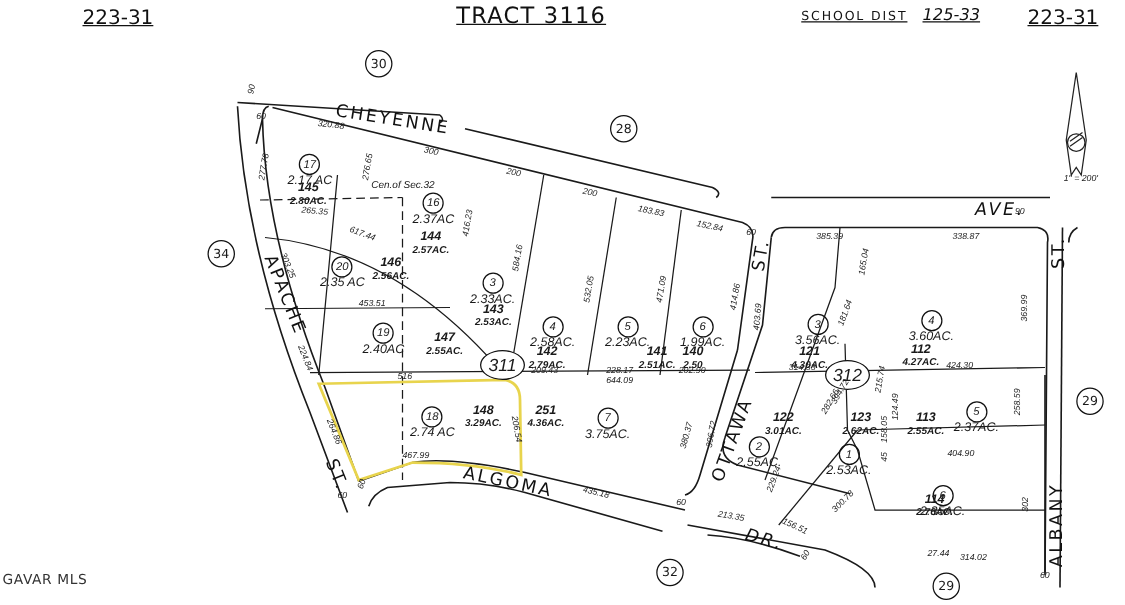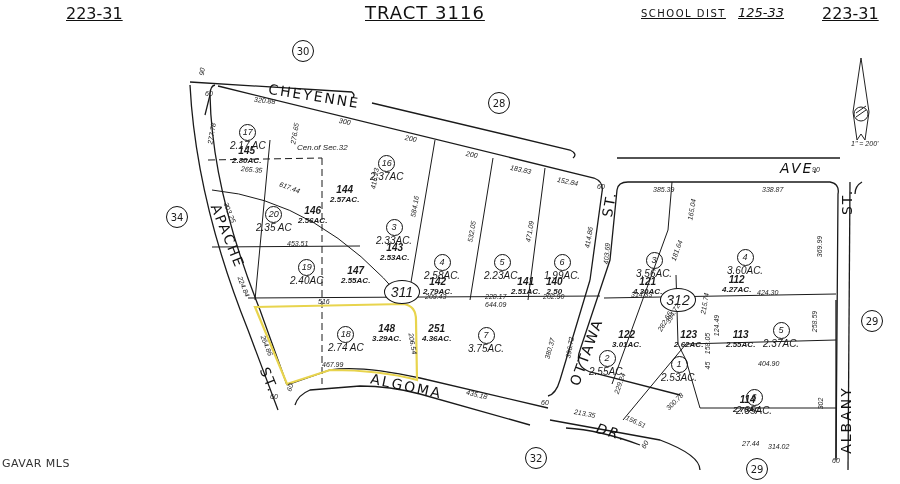--- a/index.html
+++ b/index.html
@@ -81,21 +81,21 @@
 </svg>
 
 <div class="hdr" style="left:66px;top:4px;font-size:16px;">223-31</div>
 <div class="hdr" style="left:365px;top:2px;font-size:18px;letter-spacing:1px;">TRACT 3116</div>
 <div class="hdr" style="left:641px;top:8px;font-size:10px;letter-spacing:1.5px;">SCHOOL DIST</div>
 <div class="hdr" style="left:738px;top:5px;font-size:13px;font-style:italic;">125-33</div>
 <div class="hdr" style="left:822px;top:4px;font-size:16px;">223-31</div>
 
 <div class="circ" style="left:292px;top:40px;">30</div>
 <div class="circ" style="left:488px;top:92px;">28</div>
-<div class="circ" style="left:166px;top:206px;">34</div>
+<div class="circ" style="left:166px;top:192px;">34</div>
 <div class="circ" style="left:525px;top:447px;">32</div>
 <div class="circ" style="left:861px;top:310px;">29</div>
 <div class="circ" style="left:746px;top:458px;">29</div>
 
 <div class="street" style="left:268px;top:88px;transform:rotate(9deg);">CHEYENNE</div>
 <div class="street" style="left:780px;top:160px;font-style:italic;">AVE.</div>
 <div class="street" style="left:194px;top:228px;transform:rotate(68deg);">APACHE</div>
 <div class="street" style="left:256px;top:372px;transform:rotate(68deg);">ST.</div>
 <div class="street" style="left:370px;top:378px;transform:rotate(12deg);">ALGOMA</div>
 <div class="street" style="left:551px;top:344px;transform:rotate(-70deg);">OTTAWA</div>
@@ -103,21 +103,21 @@
 <div class="street" style="left:596px;top:424px;transform:rotate(15deg);font-style:italic;">DR.</div>
 <div class="street" style="left:812px;top:412px;transform:rotate(-90deg);">ALBANY</div>
 <div class="street" style="left:834px;top:194px;transform:rotate(-90deg);">ST.</div>
 
 <div class="book" style="left:384px;top:280px;">311</div>
 <div class="book" style="left:660px;top:288px;">312</div>
 
 <div class="lbl" style="left:297px;top:143px;font-size:8px;">Cen.of Sec.32</div>
 
 <div class="lot" style="left:230px;top:122px;"><span class="num">17</span><span class="ac">2.17 AC</span></div>
-<div class="lot" style="left:330px;top:153px;margin-left:40px;"><span class="num">16</span><span class="ac">2.37AC</span></div>
+<div class="lot" style="left:330px;top:153px;"><span class="num">16</span><span class="ac">2.37AC</span></div>
 <div class="lot" style="left:256px;top:204px;text-align:center;"><span class="num">20</span><span class="ac">2.35 AC</span></div>
 <div class="lot" style="left:290px;top:257px;"><span class="num">19</span><span class="ac">2.40AC</span></div>
 <div class="lot" style="left:328px;top:324px;"><span class="num">18</span><span class="ac">2.74 AC</span></div>
 <div class="lot" style="left:376px;top:217px;"><span class="num">3</span><span class="ac">2.33AC.</span></div>
 <div class="lot" style="left:424px;top:252px;"><span class="num">4</span><span class="ac">2.58AC.</span></div>
 <div class="lot" style="left:484px;top:252px;"><span class="num">5</span><span class="ac">2.23AC.</span></div>
 <div class="lot" style="left:544px;top:252px;"><span class="num">6</span><span class="ac">1.99AC.</span></div>
 <div class="lot" style="left:468px;top:325px;"><span class="num">7</span><span class="ac">3.75AC.</span></div>
 <div class="lot" style="left:636px;top:250px;"><span class="num">3</span><span class="ac">3.56AC.</span></div>
 <div class="lot" style="left:727px;top:247px;"><span class="num">4</span><span class="ac">3.60AC.</span></div>

